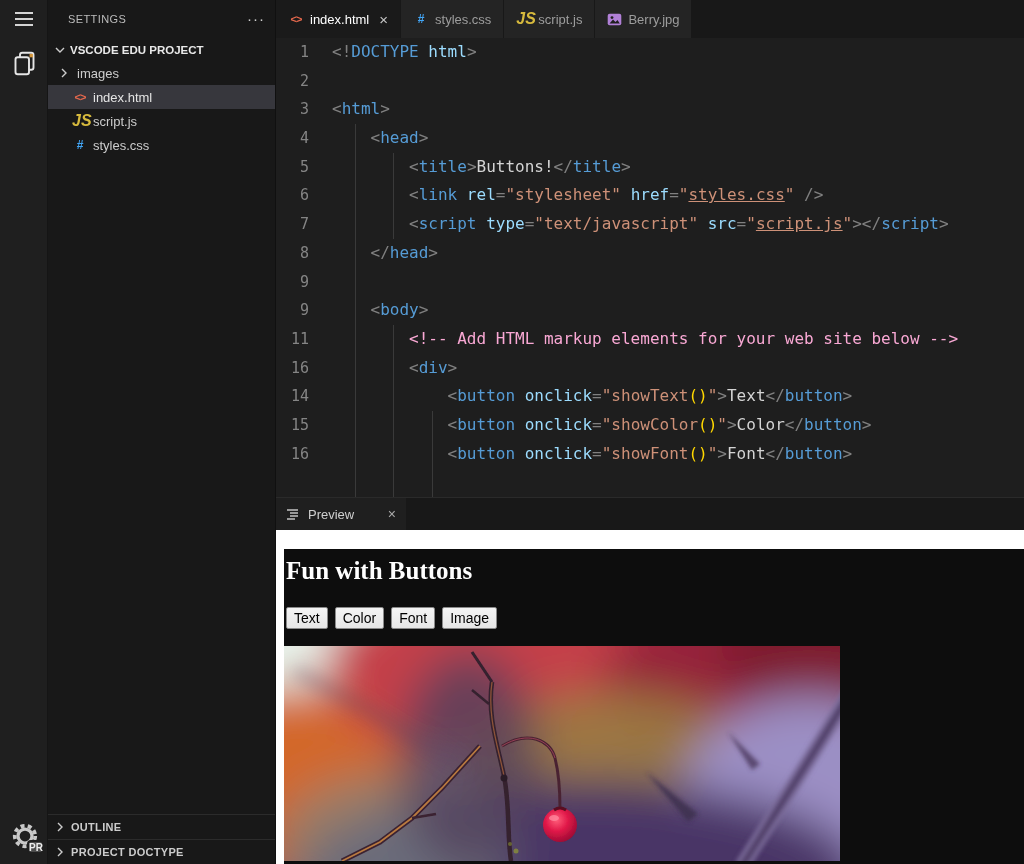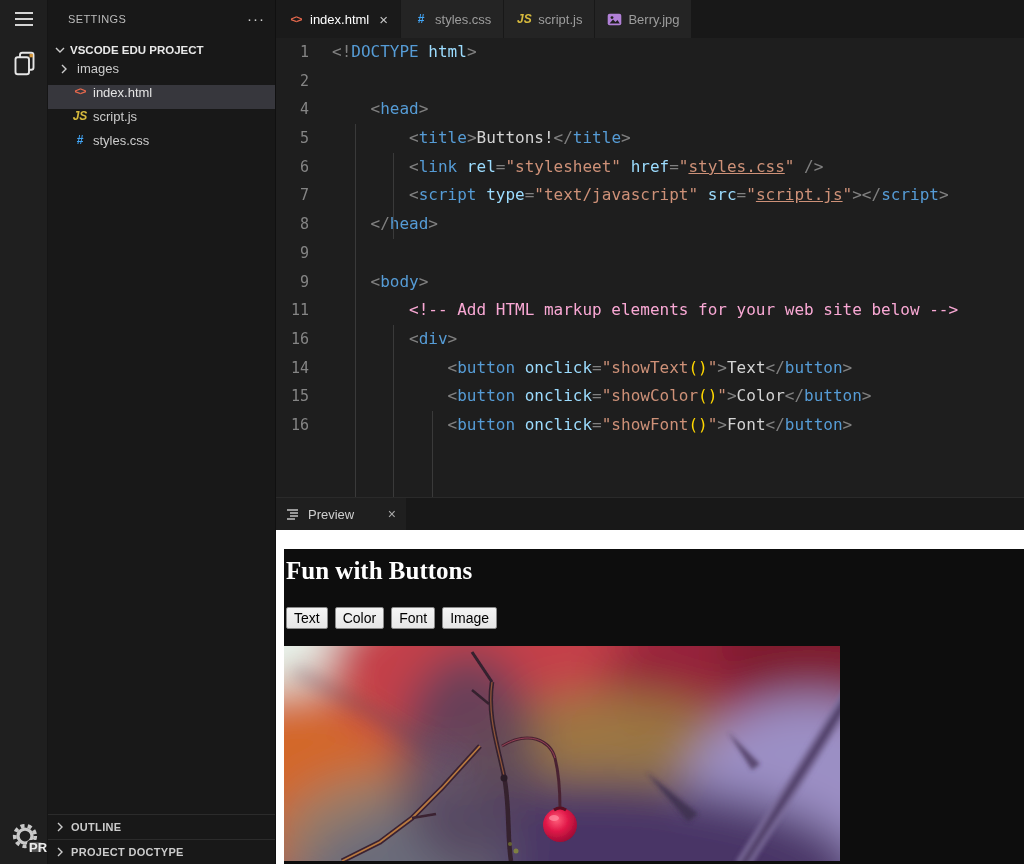--- a/index.html
+++ b/index.html
@@ -9,36 +9,36 @@
 
   
   .activitybar { position:absolute; left:0; top:0; width:48px; height:100%;
                  background:#1f1f1f; border-right:1px solid #151515; z-index:5; }
   .hamburger { position:absolute; left:15px; top:12px; width:18px; height:14px; cursor:pointer; }
   .hamburger div { height:2px; background:#d4d4d4; margin-bottom:4px; }
   .ab-files { position:absolute; left:11px; top:50px; cursor:pointer; }
   .ab-gear { position:absolute; left:10px; bottom:13px; width:30px; height:30px; }
   .pr-badge { position:absolute; right:-4px; bottom:-3px; width:17px; height:14px;
               background:#4d4d4d; border:2px solid #1f1f1f; border-radius:4px;
-              color:#ececec; font-size:13px; font-weight:bold; text-align:center; line-height:11px; }
+              color:#ececec; font-size:10px; font-weight:bold; text-align:center; line-height:11px; }
 
   
   .sidebar { position:absolute; left:48px; top:0; width:228px; height:100%;
              background:#181818; border-right:1px solid #101010; z-index:4; color:#cccccc; }
   .sb-header { height:38px; display:flex; align-items:center; padding:0 10px 0 20px;
                font-size:11px; letter-spacing:.4px; color:#bcbcbc; }
   .sb-header .spacer { flex:1; }
   .sb-more { color:#cfcfcf; font-size:15px; letter-spacing:1px; cursor:pointer; line-height:10px; }
   .tree-root { height:23px; display:flex; align-items:center; gap:2px; padding-left:4px;
                font-size:11.5px; font-weight:bold; color:#e9e9e9; cursor:pointer; }
-  .tree-row { height:24px; display:flex; align-items:flex-start; gap:5px; padding-left:24px;
+  .tree-row { height:24px; display:flex; align-items:center; gap:5px; padding-left:24px;
               font-size:13px; color:#cccccc; cursor:pointer; }
   .tree-row.selected { background:#37373d; color:#e4e4e4; }
   .tree-row .chev { margin-left:-16px; }
-  .ficon { width:16px; text-align:center; font-weight:bold; font-size:12px; flex:0 0 16px; }
+  .ficon { width:16px; text-align:center; font-weight:bold; font-size:16px; flex:0 0 16px; }
   .ficon.html { color:#e8694d; font-size:11px; letter-spacing:-1px; }
   .ficon.js { color:#d7ba3d; font-style:italic; }
   .ficon.css { color:#42a5f5; font-size:12px; }
   .sb-sections { position:absolute; bottom:0; left:0; width:100%; }
   .sb-section { height:25px; border-top:1px solid #2b2b2b; display:flex; align-items:center;
                 gap:3px; padding-left:4px; font-size:11px; font-weight:bold;
                 letter-spacing:.3px; color:#cccccc; cursor:pointer; }
 
   
   .main { position:absolute; left:276px; top:0; width:748px; height:100%; }
@@ -175,20 +175,21 @@
           <path d="M2.5,10.5 L6,6.5 L8.5,9 L10.5,7 L12.8,10.5 Z" fill="#1f1f1f"></path>
         </svg>
         <span>Berry.jpg</span>
       </div>
     </div>
 
     <div class="editor">
       <div>
           <div class="code-line"><span class="ln">1</span><span class="code"><span class="tok-p">&lt;!</span><span class="tok-t">DOCTYPE</span><span class="tok-a"> html</span><span class="tok-p">&gt;</span></span></div>
           <div class="code-line"><span class="ln">2</span><span class="code"></span></div>
+          <div class="code-line"><span class="ln">3</span><span class="code"><span class="tok-p">&lt;</span><span class="tok-t">html</span><span class="tok-p">&gt;</span></span></div>
           <div class="code-line"><span class="ln">4</span><span class="code"><span class="tok-w">    </span><span class="tok-p">&lt;</span><span class="tok-t">head</span><span class="tok-p">&gt;</span></span></div>
           <div class="code-line"><span class="ln">5</span><span class="code"><span class="tok-w">        </span><span class="tok-p">&lt;</span><span class="tok-t">title</span><span class="tok-p">&gt;</span><span class="tok-w">Buttons!</span><span class="tok-p">&lt;/</span><span class="tok-t">title</span><span class="tok-p">&gt;</span></span></div>
           <div class="code-line"><span class="ln">6</span><span class="code"><span class="tok-w">        </span><span class="tok-p">&lt;</span><span class="tok-t">link</span><span class="tok-a"> rel</span><span class="tok-p">=</span><span class="tok-s">"stylesheet"</span><span class="tok-a"> href</span><span class="tok-p">=</span><span class="tok-s">"</span><span class="tok-u">styles.css</span><span class="tok-s">"</span><span class="tok-w"> </span><span class="tok-p">/&gt;</span></span></div>
           <div class="code-line"><span class="ln">7</span><span class="code"><span class="tok-w">        </span><span class="tok-p">&lt;</span><span class="tok-t">script</span><span class="tok-a"> type</span><span class="tok-p">=</span><span class="tok-s">"text/javascript"</span><span class="tok-a"> src</span><span class="tok-p">=</span><span class="tok-s">"</span><span class="tok-u">script.js</span><span class="tok-s">"</span><span class="tok-p">&gt;&lt;/</span><span class="tok-t">script</span><span class="tok-p">&gt;</span></span></div>
           <div class="code-line"><span class="ln">8</span><span class="code"><span class="tok-w">    </span><span class="tok-p">&lt;/</span><span class="tok-t">head</span><span class="tok-p">&gt;</span></span></div>
           <div class="code-line"><span class="ln">9</span><span class="code"></span></div>
           <div class="code-line"><span class="ln">9</span><span class="code"><span class="tok-w">    </span><span class="tok-p">&lt;</span><span class="tok-t">body</span><span class="tok-p">&gt;</span></span></div>
           <div class="code-line"><span class="ln">11</span><span class="code"><span class="tok-w">        </span><span class="tok-c">&lt;!-- Add HTML markup elements for your web site below --&gt;</span></span></div>
           <div class="code-line"><span class="ln">16</span><span class="code"><span class="tok-w">        </span><span class="tok-p">&lt;</span><span class="tok-t">div</span><span class="tok-p">&gt;</span></span></div>
           <div class="code-line"><span class="ln">14</span><span class="code"><span class="tok-w">            </span><span class="tok-p">&lt;</span><span class="tok-t">button</span><span class="tok-a"> onclick</span><span class="tok-p">=</span><span class="tok-s">"showText</span><span class="tok-g">()</span><span class="tok-s">"</span><span class="tok-p">&gt;</span><span class="tok-w">Text</span><span class="tok-p">&lt;/</span><span class="tok-t">button</span><span class="tok-p">&gt;</span></span></div>

